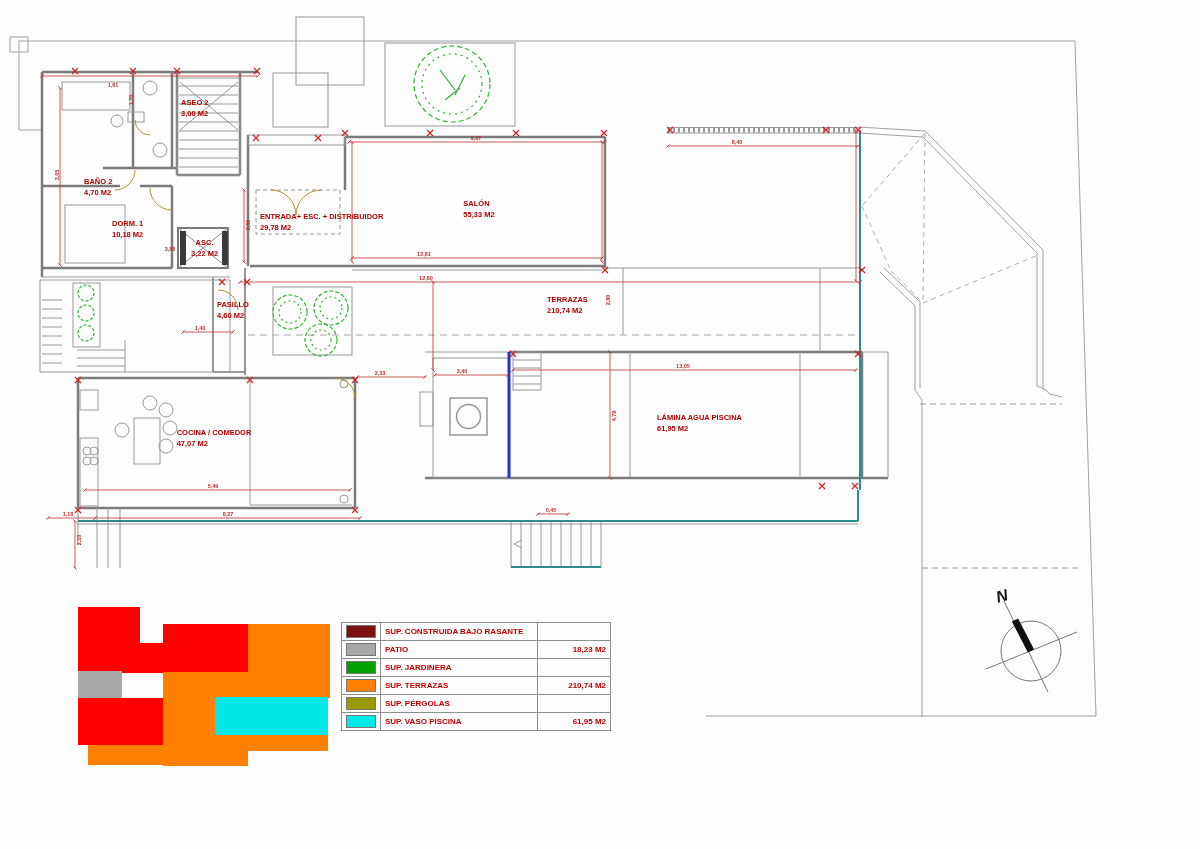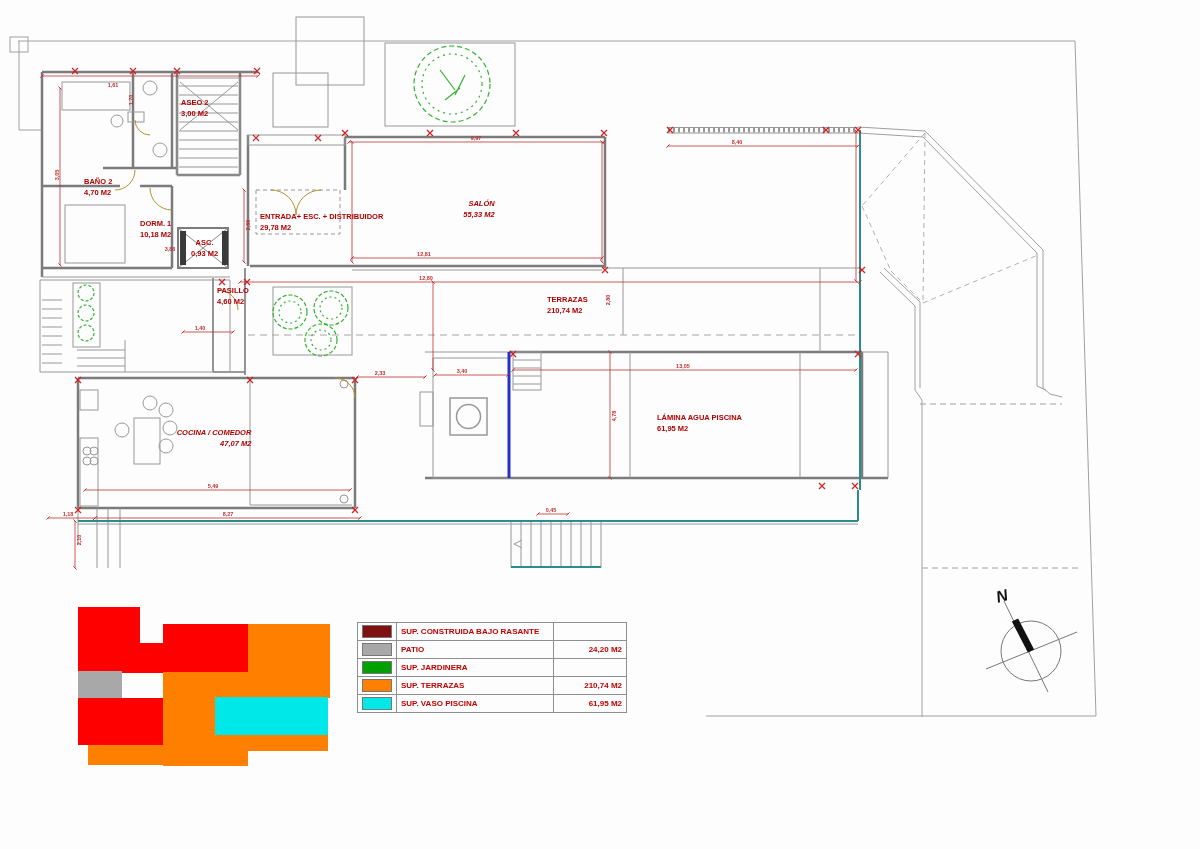--- a/index.html
+++ b/index.html
@@ -1,26 +1,26 @@
 <!DOCTYPE html>
 <html><head>
 <meta charset="utf-8">
 <style>
   html,body{margin:0;padding:0;}
   body{width:1200px;height:849px;position:relative;background:#fdfdfd;overflow:hidden;
        font-family:"Liberation Sans",sans-serif;}
   #plan-svg{position:absolute;left:0;top:0;}
   .room-label{position:absolute;color:#b00000;font-weight:bold;font-size:7.5px;line-height:11px;
               white-space:nowrap;z-index:5;}
-  .room-label.center{transform:translateX(-50%);text-align:right;font-style:italic;}
+  .room-label.center{transform:translateX(-50%);text-align:left;}
   .dim-label{position:absolute;color:#c03030;font-weight:bold;font-size:5.5px;line-height:6px;
              white-space:nowrap;transform:translate(-50%,-50%);z-index:4;}
   .dim-label.rot{transform:translate(-50%,-50%) rotate(-90deg);}
   
-  #legend{position:absolute;left:357px;top:622px;border-collapse:collapse;z-index:6;}
+  #legend{position:absolute;left:341px;top:622px;border-collapse:collapse;z-index:6;}
   #legend td{border:1px solid #8f8f8f;height:17px;padding:0;}
   #legend td.sw{width:38px;}
   #legend td.lb{width:152px;color:#c00000;font-weight:bold;font-size:8px;padding-left:4px;}
   #legend td.vl{width:68px;color:#c00000;font-weight:bold;font-size:8px;text-align:right;padding-right:4px;}
   .swatch{width:28px;height:11px;margin:0 auto;border:1px solid #777;}
   
   .kp{position:absolute;z-index:3;}
 </style>
 </head>
 <body>
@@ -255,37 +255,37 @@
 
 <div id="plan-labels">
     <div class="room-label" style="left: 84px; top: 176px;">
       <div>BAÑO 2</div>
       <div>4,70 M2</div>
     </div>
     <div class="room-label" style="left: 145px; top: 97px; margin-left: 36px;">
       <div>ASEO 2</div>
       <div>3,00 M2</div>
     </div>
-    <div class="room-label" style="left: 112px; top: 218px; margin-left: 28px;">
+    <div class="room-label" style="left: 112px; top: 218px;">
       <div>DORM. 1</div>
       <div>10,18 M2</div>
     </div>
     <div class="room-label" style="left: 191px; top: 237px; text-align: center;">
       <div>ASC.</div>
-      <div>0,93 M2</div>
+      <div>3,22 M2</div>
     </div>
     <div class="room-label" style="left: 260px; top: 211px;">
       <div>ENTRADA+ ESC. + DISTRIBUIDOR</div>
       <div>29,78 M2</div>
     </div>
     <div class="room-label center" style="left: 479px; top: 198px;">
       <div>SALÓN</div>
       <div>55,33 M2</div>
     </div>
-    <div class="room-label" style="left: 217px; top: 285px;">
+    <div class="room-label" style="left: 217px; top: 299px;">
       <div>PASILLO</div>
       <div>4,60 M2</div>
     </div>
     <div class="room-label" style="left: 547px; top: 294px;">
       <div>TERRAZAS</div>
       <div>210,74 M2</div>
     </div>
     <div class="room-label" style="left: 657px; top: 412px;">
       <div>LÁMINA AGUA PISCINA</div>
       <div>61,95 M2</div>
@@ -323,35 +323,42 @@
           <div class="swatch" style="background-color: rgb(127, 17, 17);"></div>
         </td>
     <td class="lb">SUP. CONSTRUIDA  BAJO RASANTE</td>
     <td class="vl"></td>
   </tr>
   <tr>
     <td class="sw">
           <div class="swatch" style="background-color: rgb(168, 168, 168);"></div>
         </td>
     <td class="lb">PATIO</td>
-    <td class="vl">24,20 M2</td>
+    <td class="vl">18,23 M2</td>
   </tr>
   <tr>
     <td class="sw">
           <div class="swatch" style="background-color: rgb(0, 160, 0);"></div>
         </td>
     <td class="lb">SUP. JARDINERA</td>
     <td class="vl"></td>
   </tr>
   <tr>
     <td class="sw">
           <div class="swatch" style="background-color: rgb(255, 128, 0);"></div>
         </td>
     <td class="lb">SUP. TERRAZAS</td>
     <td class="vl">210,74 M2</td>
+  </tr>
+  <tr>
+    <td class="sw">
+          <div class="swatch" style="background-color: rgb(153, 153, 0);"></div>
+        </td>
+    <td class="lb">SUP. PÉRGOLAS</td>
+    <td class="vl"></td>
   </tr>
   <tr>
     <td class="sw">
           <div class="swatch" style="background-color: rgb(0, 232, 232);"></div>
         </td>
     <td class="lb">SUP. VASO PISCINA</td>
     <td class="vl">61,95 M2</td>
   </tr>
   </tbody>
 </table>

